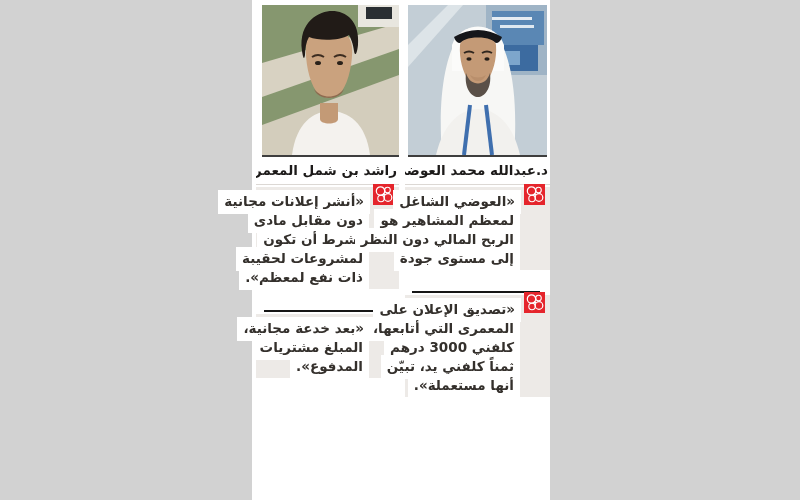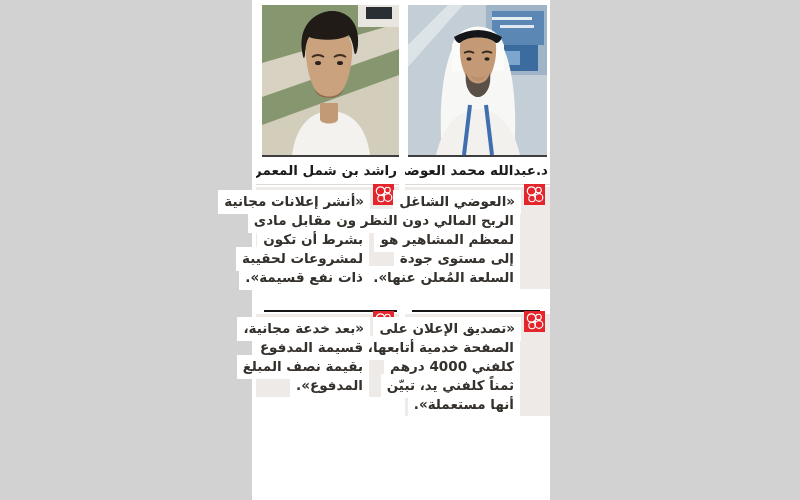--- a/index.html
+++ b/index.html
@@ -92,40 +92,39 @@
             <circle cx="14.5" cy="6" r="2.8" stroke="#fff" stroke-width="1.1" fill="none"></circle>
             <circle cx="8" cy="14.5" r="3.2" stroke="#fff" stroke-width="1.1" fill="none"></circle>
             <circle cx="15" cy="13.5" r="3.8" stroke="#fff" stroke-width="1.2" fill="none"></circle>
             <circle cx="11" cy="10.5" r="1.2" fill="#fff"></circle>
           </svg>
         </span>
         <div class="q-line first"><span>«أنشر إعلانات مجانية</span></div>
         <div class="q-line"><span>دون مقابل مادي</span></div>
         <div class="q-line"><span>بشرط أن تكون</span></div>
         <div class="q-line"><span>لمشروعات لحقيبة</span></div>
-        <div class="q-line"><span>ذات نفع قسيمة».</span></div>
+        <div class="q-line"><span>ذات نفع لمعظم».</span></div>
       </div>
 
       <div class="divider"></div>
 
 
       <div class="quote">
         <span class="orn">
           <svg viewBox="0 0 21 21">
             <rect x="0" y="0" width="21" height="21" fill="#e5252c"></rect>
             <circle cx="7.5" cy="7" r="4.2" stroke="#fff" stroke-width="1.2" fill="none"></circle>
             <circle cx="14.5" cy="6" r="2.8" stroke="#fff" stroke-width="1.1" fill="none"></circle>
             <circle cx="8" cy="14.5" r="3.2" stroke="#fff" stroke-width="1.1" fill="none"></circle>
             <circle cx="15" cy="13.5" r="3.8" stroke="#fff" stroke-width="1.2" fill="none"></circle>
             <circle cx="11" cy="10.5" r="1.2" fill="#fff"></circle>
           </svg>
         </span>
         <div class="q-line first"><span>«بعد خدعة مجانية،</span></div>
-        <div class="q-line"><span>قسيمة المدفوع</span></div>
-        <div class="q-line"><span>بقيمة نصف المبلغ</span></div>
+        <div class="q-line"><span>المبلغ مشتريات</span></div>
         <div class="q-line"><span>المدفوع».</span></div>
       </div>
     </div>
 
     <div class="col col-right" dir="rtl">
 
       <div class="photo">
         <svg viewBox="0 0 139 150" preserveAspectRatio="none">
           <rect x="0" y="0" width="139" height="150" fill="#c3ced6"></rect>
           <rect x="78" y="0" width="61" height="70" fill="#9fb4c6"></rect>
@@ -162,42 +161,41 @@
           <svg viewBox="0 0 21 21">
             <rect x="0" y="0" width="21" height="21" fill="#e5252c"></rect>
             <circle cx="7.5" cy="7" r="4.2" stroke="#fff" stroke-width="1.2" fill="none"></circle>
             <circle cx="14.5" cy="6" r="2.8" stroke="#fff" stroke-width="1.1" fill="none"></circle>
             <circle cx="8" cy="14.5" r="3.2" stroke="#fff" stroke-width="1.1" fill="none"></circle>
             <circle cx="15" cy="13.5" r="3.8" stroke="#fff" stroke-width="1.2" fill="none"></circle>
             <circle cx="11" cy="10.5" r="1.2" fill="#fff"></circle>
           </svg>
         </span>
         <div class="q-line first"><span>«العوضي الشاغل</span></div>
+        <div class="q-line"><span>لمعظم المشاهير هو</span></div>
         <div class="q-line"><span>الربح المالي دون النظر</span></div>
-        <div class="q-line"><span>لمعظم المشاهير هو</span></div>
         <div class="q-line"><span>إلى مستوى جودة</span></div>
-        <div class="q-line"><span>السلعة المُعلن عنها».</span></div>
       </div>
 
       <div class="divider"></div>
 
 
       <div class="quote">
         <span class="orn">
           <svg viewBox="0 0 21 21">
             <rect x="0" y="0" width="21" height="21" fill="#e5252c"></rect>
             <circle cx="7.5" cy="7" r="4.2" stroke="#fff" stroke-width="1.2" fill="none"></circle>
             <circle cx="14.5" cy="6" r="2.8" stroke="#fff" stroke-width="1.1" fill="none"></circle>
             <circle cx="8" cy="14.5" r="3.2" stroke="#fff" stroke-width="1.1" fill="none"></circle>
             <circle cx="15" cy="13.5" r="3.8" stroke="#fff" stroke-width="1.2" fill="none"></circle>
             <circle cx="11" cy="10.5" r="1.2" fill="#fff"></circle>
           </svg>
         </span>
         <div class="q-line first"><span>«تصديق الإعلان على</span></div>
-        <div class="q-line"><span>الصفحة خدمية أتابعها،</span></div>
-        <div class="q-line"><span>كلفني 4000 درهم</span></div>
+        <div class="q-line"><span>المعمري التي أتابعها،</span></div>
+        <div class="q-line"><span>كلفني 3000 درهم</span></div>
         <div class="q-line"><span>ثمناً كلفني يد، تبيّن</span></div>
         <div class="q-line"><span>أنها مستعملة».</span></div>
       </div>
     </div>
 
   </div>
 </div>
 
 </body></html>

